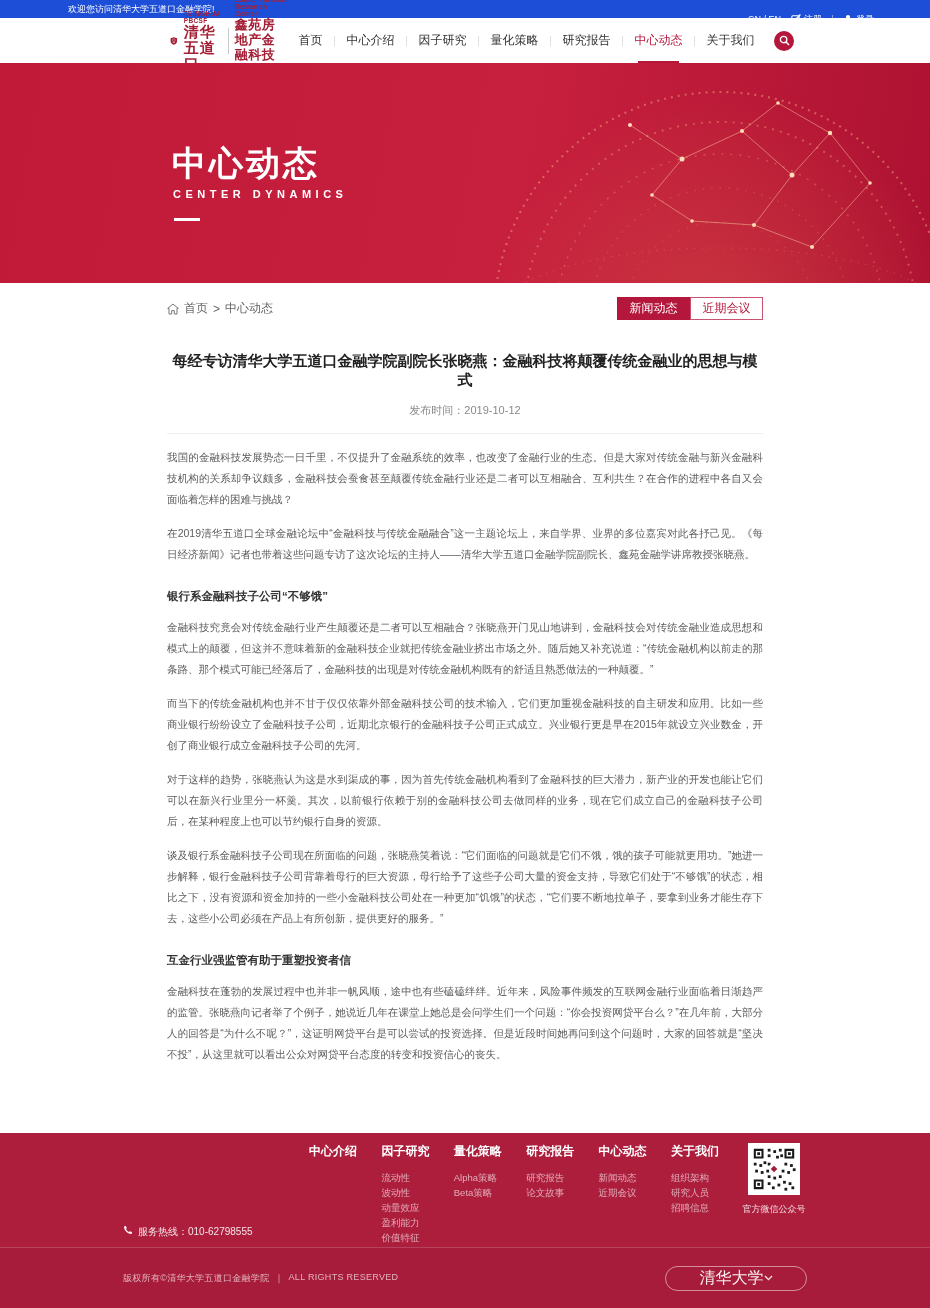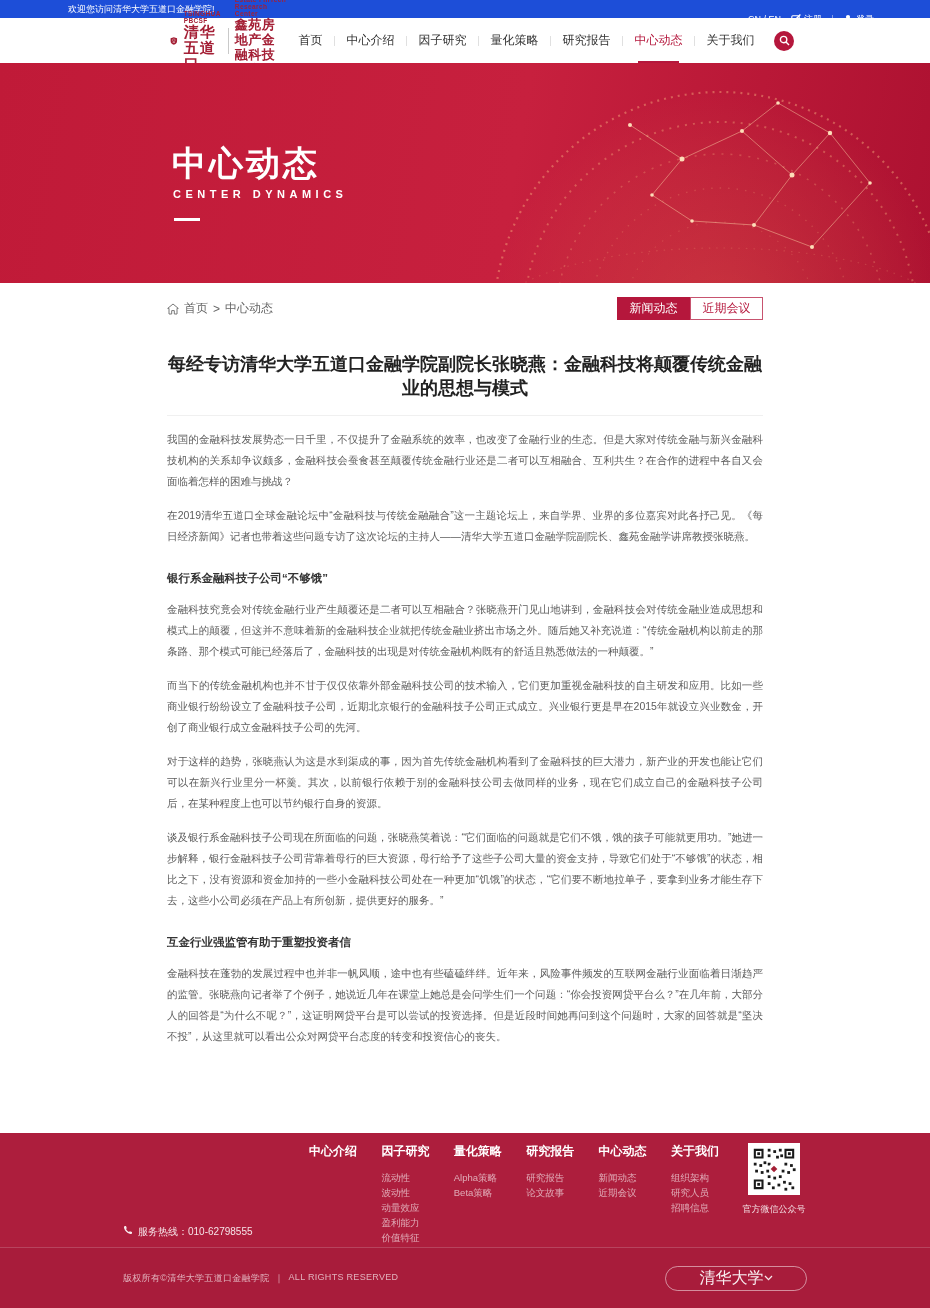--- a/index.html
+++ b/index.html
@@ -42,21 +42,21 @@
   
   .content { flex: 1 1 auto; overflow: hidden; background: #fff; }
   .container { width: 596px; margin: 0 auto; }
   .crumb-row { display: flex; align-items: center; justify-content: space-between; padding-top: 14px; }
   .crumb { display: flex; align-items: center; gap: 5px; font-size: 12px; color: #666; }
   .crumb svg { display: block; }
   .crumb .crumb-link { cursor: pointer; }
   .tabs { display: flex; }
   .tab { width: 73px; height: 23px; line-height: 21px; text-align: center; font-size: 12px; border: 1px solid #c7536f; color: #b5173c; background: #fff; cursor: pointer; }
   .tab.active { background: #b5173c; color: #fff; border-color: #b5173c; }
-  .article-title { margin-top: 32px; text-align: center; font-size: 18px; font-weight: bold; color: #222; }
+  .article-title { margin-top: 32px; text-align: center; font-size: 15px; font-weight: bold; color: #222; }
   .article-date { margin-top: 13px; text-align: center; font-size: 11px; color: #8a8a8a; }
   .date-divider { border-bottom: 1px solid #f0f0f0; margin-top: 15px; }
   .article-body { margin-top: 6px; font-size: 10.5px; color: #5c5c5c; line-height: 21px; text-align: justify; }
   .article-body .para { margin: 13px 0; }
   .article-body .head { margin: 23px 0 12px; font-size: 11.5px; font-weight: bold; color: #333; line-height: 16px; }
   
   .footer-main { flex: 0 0 114px; height: 114px; background: #ad1e3d; }
   .footer-inner { width: 684px; margin: 0 auto; display: flex; padding-top: 10px; }
   .f-contacts { width: 186px; margin-top: 37px; }
   .f-contact { display: flex; gap: 5px; font-size: 10px; color: rgba(255,255,255,.88); line-height: 13px; margin-bottom: 5px; margin-top: 45px; }
@@ -197,20 +197,21 @@
         <span>中心动态</span>
       </div>
       <div class="tabs">
 
       <button class="tab active">新闻动态</button>
           <button class="tab">近期会议</button>
         </div>
     </div>
 
     <h1 class="article-title">每经专访清华大学五道口金融学院副院长张晓燕：金融科技将颠覆传统金融业的思想与模式</h1>
+    <div class="article-date">发布时间：2019-10-12</div>
     <div class="date-divider"></div>
 
     <div class="article-body">
 
     <p class="para">我国的金融科技发展势态一日千里，不仅提升了金融系统的效率，也改变了金融行业的生态。但是大家对传统金融与新兴金融科技机构的关系却争议颇多，金融科技会蚕食甚至颠覆传统金融行业还是二者可以互相融合、互利共生？在合作的进程中各自又会面临着怎样的困难与挑战？</p>
         <p class="para">在2019清华五道口全球金融论坛中“金融科技与传统金融融合”这一主题论坛上，来自学界、业界的多位嘉宾对此各抒己见。《每日经济新闻》记者也带着这些问题专访了这次论坛的主持人——清华大学五道口金融学院副院长、鑫苑金融学讲席教授张晓燕。</p>
         <p class="head">银行系金融科技子公司“不够饿”</p>
         <p class="para">金融科技究竟会对传统金融行业产生颠覆还是二者可以互相融合？张晓燕开门见山地讲到，金融科技会对传统金融业造成思想和模式上的颠覆，但这并不意味着新的金融科技企业就把传统金融业挤出市场之外。随后她又补充说道：“传统金融机构以前走的那条路、那个模式可能已经落后了，金融科技的出现是对传统金融机构既有的舒适且熟悉做法的一种颠覆。”</p>
         <p class="para">而当下的传统金融机构也并不甘于仅仅依靠外部金融科技公司的技术输入，它们更加重视金融科技的自主研发和应用。比如一些商业银行纷纷设立了金融科技子公司，近期北京银行的金融科技子公司正式成立。兴业银行更是早在2015年就设立兴业数金，开创了商业银行成立金融科技子公司的先河。</p>
         <p class="para">对于这样的趋势，张晓燕认为这是水到渠成的事，因为首先传统金融机构看到了金融科技的巨大潜力，新产业的开发也能让它们可以在新兴行业里分一杯羹。其次，以前银行依赖于别的金融科技公司去做同样的业务，现在它们成立自己的金融科技子公司后，在某种程度上也可以节约银行自身的资源。</p>

